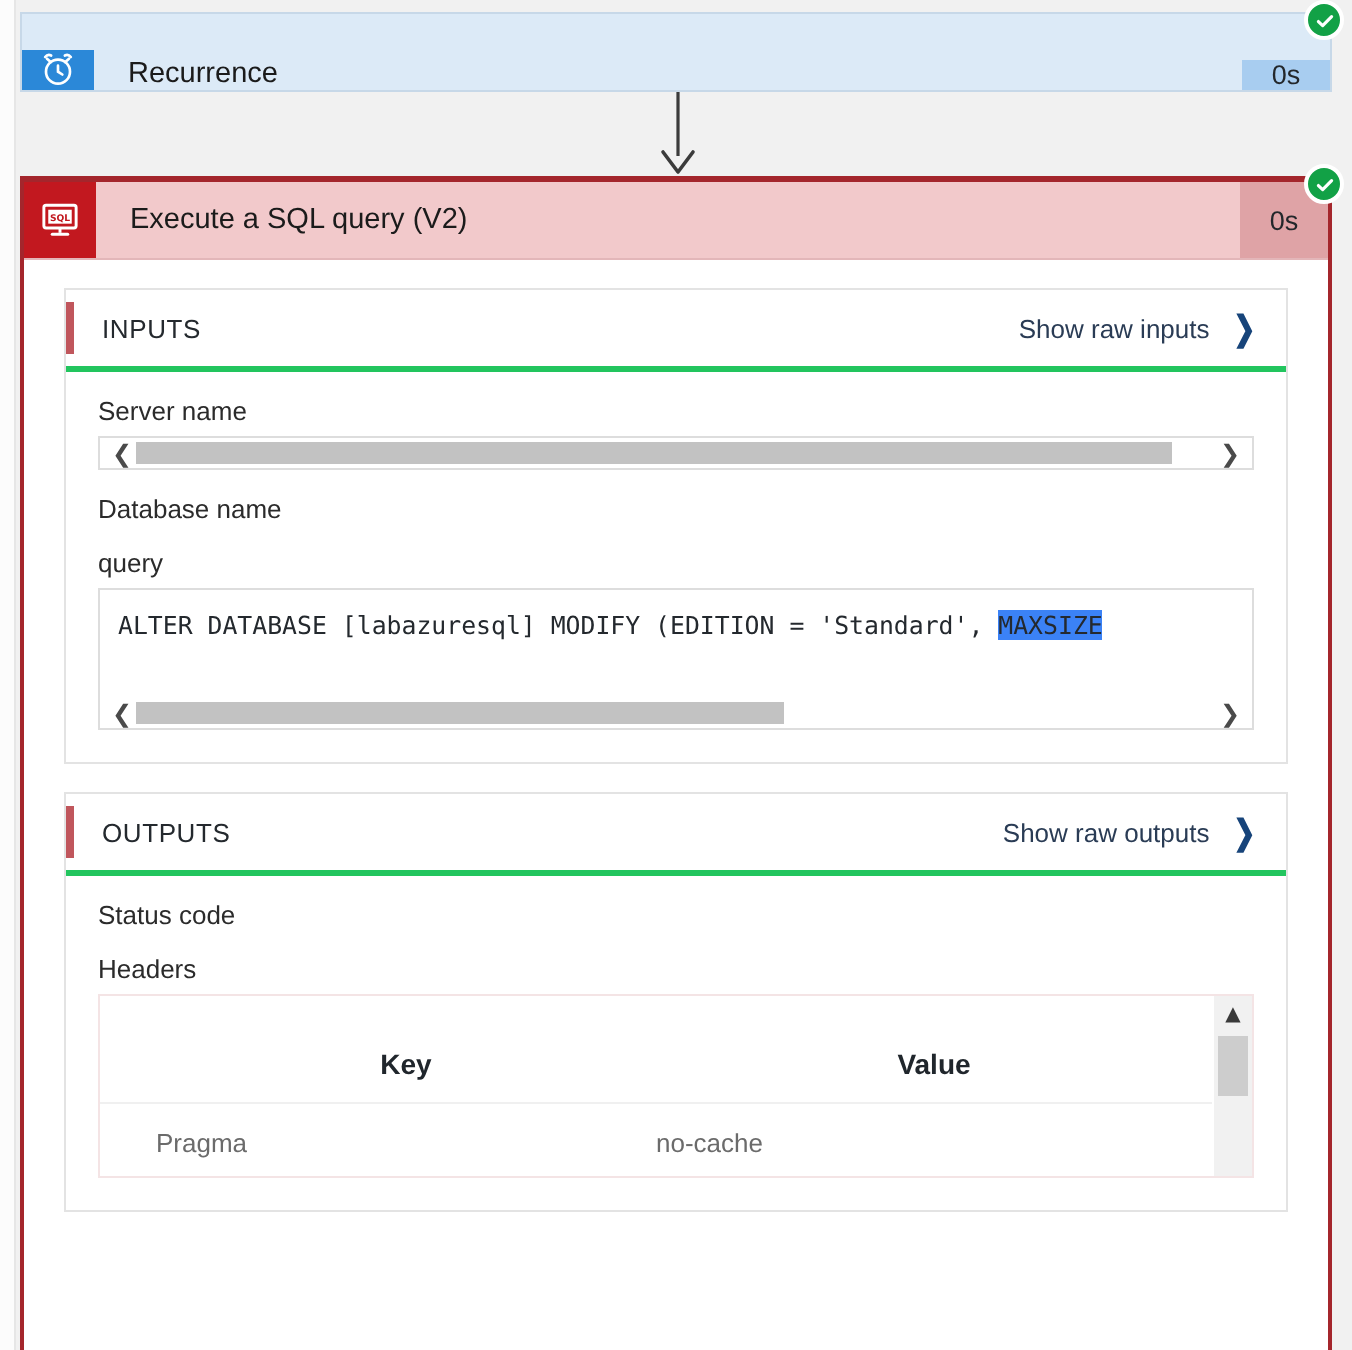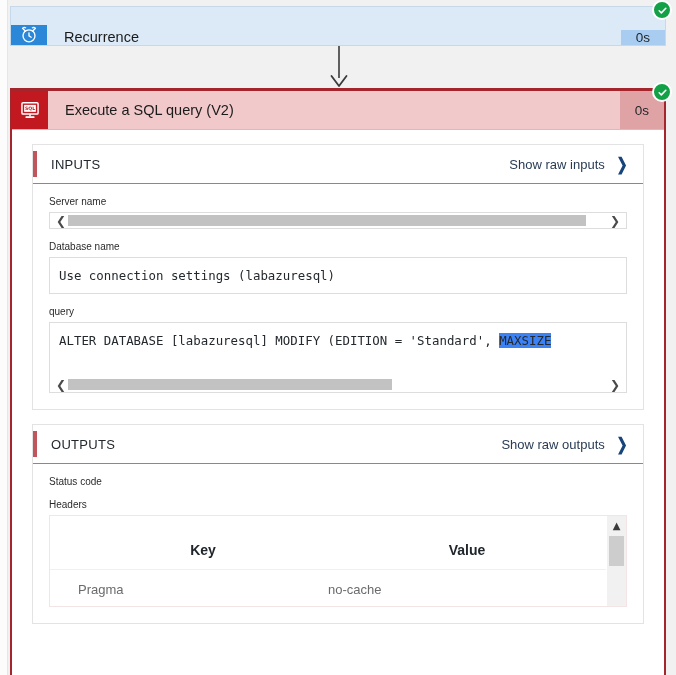--- a/index.html
+++ b/index.html
@@ -152,21 +152,21 @@
   
   .section {
     border: 1px solid #e3e3e3;
     background: #ffffff;
     margin-bottom: 14px;
   }
   .section-header {
     height: 38px;
     display: flex;
     align-items: center;
-    border-bottom: 1px solid #22c55e;
+    border-bottom: 3px solid #22c55e;
     position: relative;
     padding-left: 18px;
     padding-right: 14px;
   }
   .section-header::before {
     content: "";
     position: absolute;
     left: 0;
     top: 6px;
     bottom: 6px;
@@ -195,21 +195,21 @@
     transform: scaleX(0.78);
   }
   .section-content {
     padding: 12px 16px 14px 16px;
   }
 
   
   .field { margin-bottom: 12px; }
   .field:last-child { margin-bottom: 2px; }
   .field-label {
-    font-size: 10px;
+    font-size: 13px;
     color: #2b2b2b;
     margin-bottom: 5px;
   }
   .field-box {
     border: 1px solid #dddddd;
     background: #ffffff;
     box-sizing: border-box;
     position: relative;
   }
   .field-value {
@@ -398,23 +398,20 @@
                 <div class="track">
                   <div class="thumb" style="width:96%"></div>
                 </div>
                 <div class="arrow">❯</div>
               </div>
             </div>
           </div>
 
           <div class="field">
             <div class="field-label">Database name</div>
-            <div class="field-box">
-              <div class="field-value" style="padding-top:9px;padding-bottom:9px;">Use connection settings (labazuresql)</div>
-            </div>
           </div>
 
           <div class="field">
             <div class="field-label">query</div>
             <div class="field-box">
               <div class="field-value" style="height:40px;padding-top:9px;"><span>ALTER DATABASE [labazuresql] MODIFY (EDITION = 'Standard', </span><span class="sel">MAXSIZE</span></div>
               <div class="hscroll">
                 <div class="arrow">❮</div>
                 <div class="track">
                   <div class="thumb" style="width:60%"></div>

